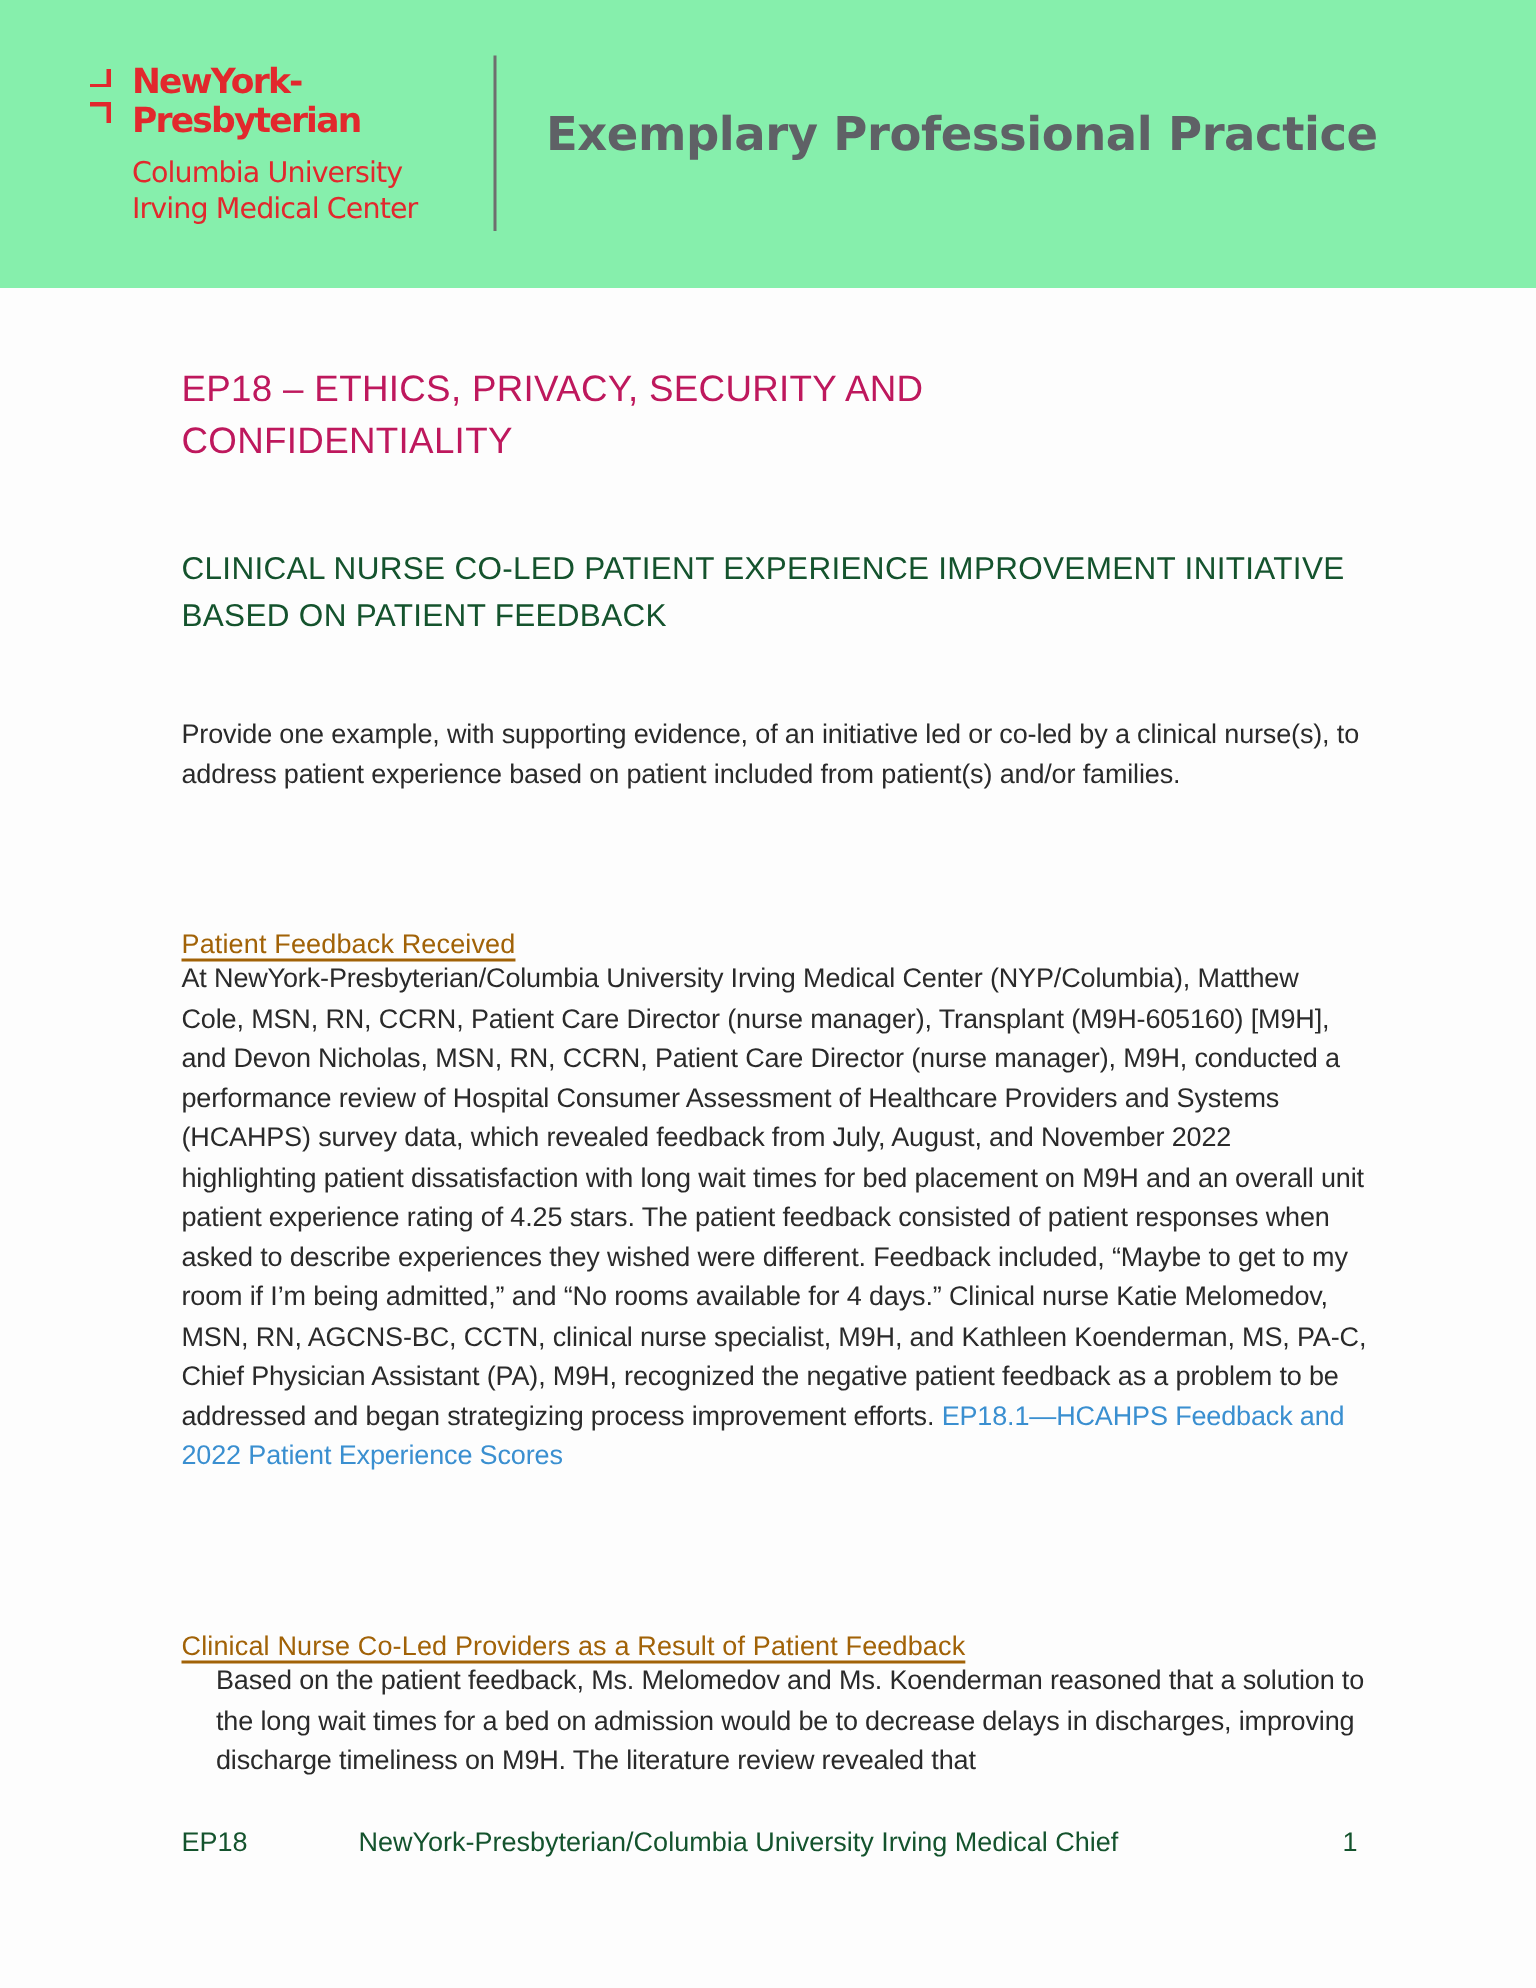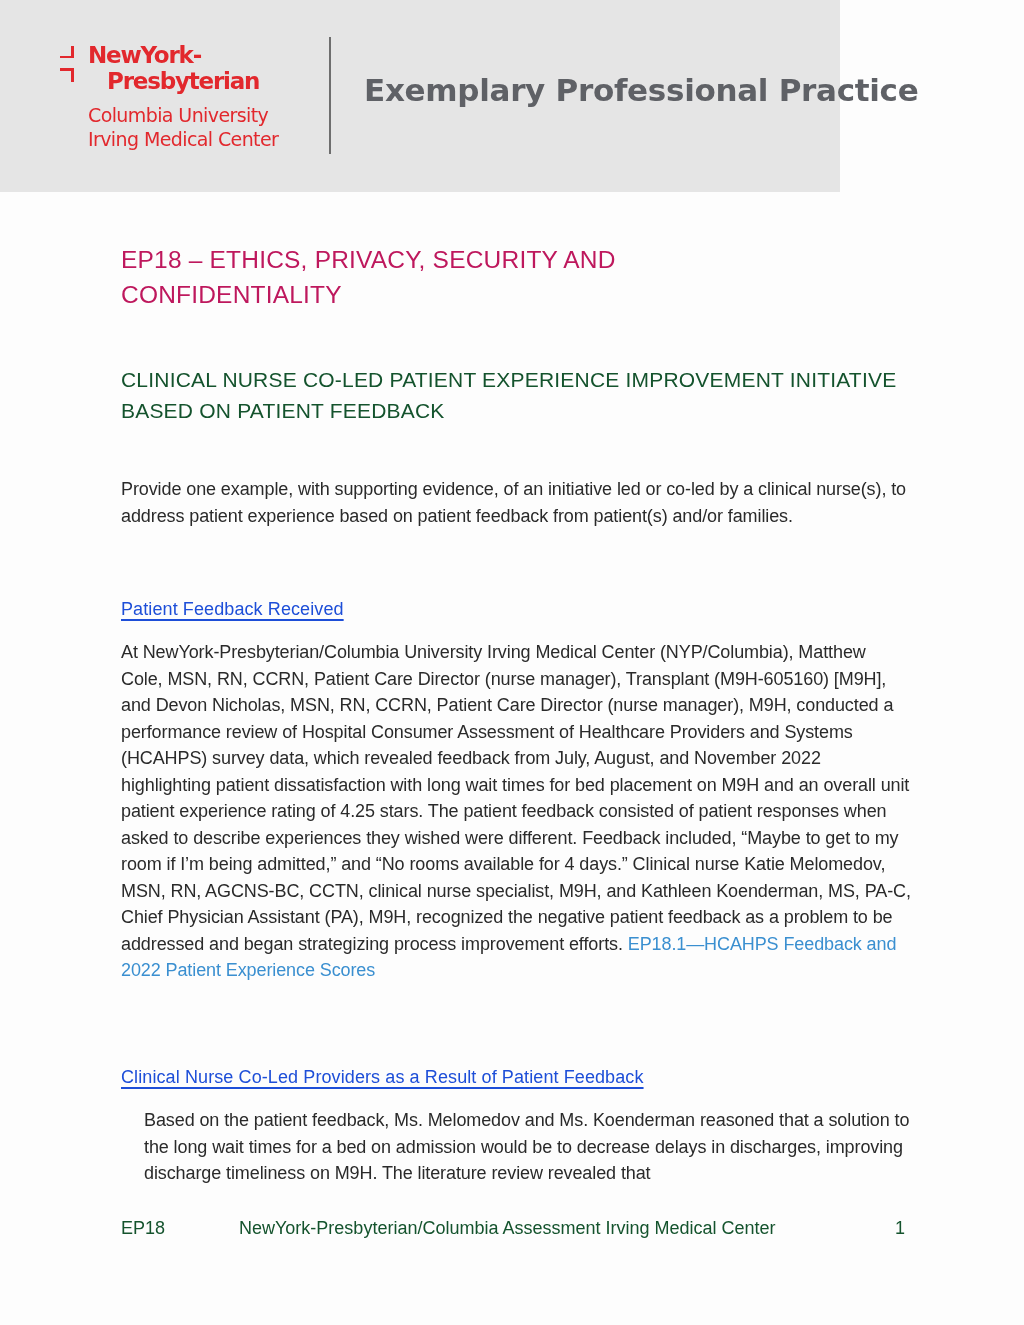--- a/index.html
+++ b/index.html
@@ -11,23 +11,23 @@
       width: 1024px;
       height: 1325px;
       position: relative;
       overflow: hidden;
       font-family: "Liberation Sans", sans-serif;
       color: #2a2a2a;
     }
     .header-band {
       position: absolute;
       left: 0; top: 0;
-      width: 840px;
+      width: 1024px;
       height: 192px;
-      background: #e5e5e5;
+      background: #86efac;
     }
     .logo {
       position: absolute;
       left: 58px;
       top: 40px;
       width: 260px;
       height: 120px;
     }
     .logo-mark {
       position: absolute;
@@ -45,21 +45,21 @@
       left: 30px;
       font-family: "DejaVu Sans", sans-serif;
       font-weight: bold;
       color: #e2282d;
       font-size: 23px;
       letter-spacing: -1.2px;
       line-height: 26px;
       white-space: nowrap;
     }
     .logo-line1 { top: 2px; }
-    .logo-line2 { top: 28px; margin-left: 19px; }
+    .logo-line2 { top: 28px; }
     .logo-line3, .logo-line4 {
       position: absolute;
       left: 30px;
       font-family: "DejaVu Sans", sans-serif;
       color: #e2282d;
       font-size: 19px;
       letter-spacing: -0.6px;
       line-height: 24px;
       white-space: nowrap;
     }
@@ -118,26 +118,27 @@
       color: #2a2a2a;
       width: 790px;
       letter-spacing: -0.1px;
     }
     .prompt { top: 476px; }
     .section-heading {
       position: absolute;
       left: 0;
       font-size: 18px;
       line-height: 26px;
-      color: #1d4ed8;
+      color: #a16207;
       text-decoration: underline;
       text-underline-offset: 4px;
       text-decoration-thickness: 2px;
       white-space: nowrap;
       letter-spacing: 0.1px;
+      margin-top: 20px;
     }
     .sh1 { top: 596px; }
     .sh2 { top: 1064px; }
     .para1 { top: 639px; }
     .para2 { top: 1107px; margin-left: 23px; }
     .evidence-link {
       color: #3a8fd0;
       text-decoration: none;
     }
     .footer {
@@ -169,29 +170,29 @@
     <div class="logo-line3">Columbia University</div>
     <div class="logo-line4">Irving Medical Center</div>
   </div>
   <div class="header-divider"></div>
   <div class="header-title">Exemplary Professional Practice</div>
 </div>
 
 <div class="content">
   <div class="standard-title">EP18 – ETHICS, PRIVACY, SECURITY AND CONFIDENTIALITY</div>
   <div class="initiative-title">CLINICAL NURSE CO-LED PATIENT EXPERIENCE IMPROVEMENT INITIATIVE BASED ON PATIENT FEEDBACK</div>
-  <div class="prompt">Provide one example, with supporting evidence, of an initiative led or co-led by a clinical nurse(s), to address patient experience based on patient feedback from patient(s) and/or families.</div>
+  <div class="prompt">Provide one example, with supporting evidence, of an initiative led or co-led by a clinical nurse(s), to address patient experience based on patient included from patient(s) and/or families.</div>
 
   <div class="section-heading sh1">Patient Feedback Received</div>
   <div class="body-para para1">
     <span>At NewYork-Presbyterian/Columbia University Irving Medical Center (NYP/Columbia), Matthew Cole, MSN, RN, CCRN, Patient Care Director (nurse manager), Transplant (M9H-605160) [M9H], and Devon Nicholas, MSN, RN, CCRN, Patient Care Director (nurse manager), M9H, conducted a performance review of Hospital Consumer Assessment of Healthcare Providers and Systems (HCAHPS) survey data, which revealed feedback from July, August, and November 2022 highlighting patient dissatisfaction with long wait times for bed placement on M9H and an overall unit patient experience rating of 4.25 stars. The patient feedback consisted of patient responses when asked to describe experiences they wished were different. Feedback included, “Maybe to get to my room if I’m being admitted,” and “No rooms available for 4 days.” Clinical nurse Katie Melomedov, MSN, RN, AGCNS-BC, CCTN, clinical nurse specialist, M9H, and Kathleen Koenderman, MS, PA-C, Chief Physician Assistant (PA), M9H, recognized the negative patient feedback as a problem to be addressed and began strategizing process improvement efforts. </span>
     <a class="evidence-link" href="#">EP18.1—HCAHPS Feedback and 2022 Patient Experience Scores</a>
   </div>
 
   <div class="section-heading sh2">Clinical Nurse Co-Led Providers as a Result of Patient Feedback</div>
   <div class="body-para para2">Based on the patient feedback, Ms. Melomedov and Ms. Koenderman reasoned that a solution to the long wait times for a bed on admission would be to decrease delays in discharges, improving discharge timeliness on M9H. The literature review revealed that</div>
 </div>
 
 <div class="footer">
   <span class="footer-code">EP18</span>
-  <span class="footer-org">NewYork-Presbyterian/Columbia Assessment Irving Medical Center</span>
+  <span class="footer-org">NewYork-Presbyterian/Columbia University Irving Medical Chief</span>
   <span class="footer-page">1</span>
 </div>
 
 </body></html>

